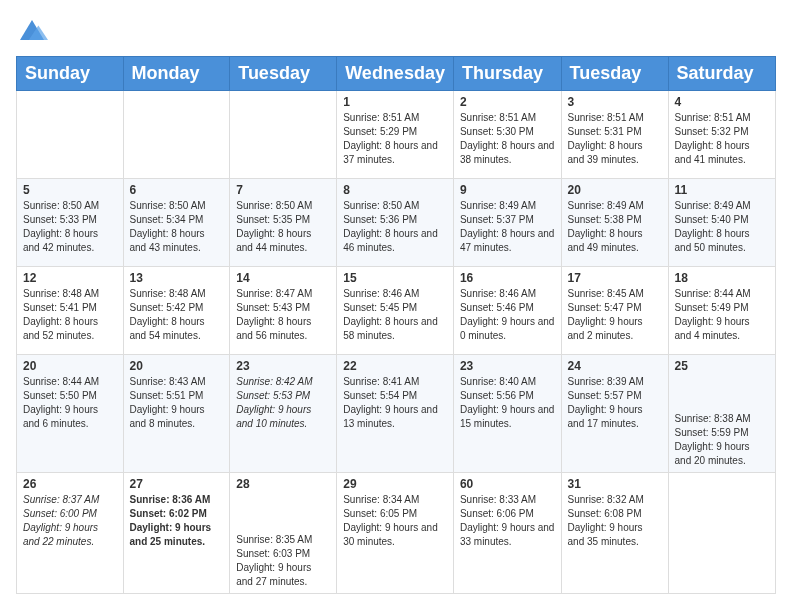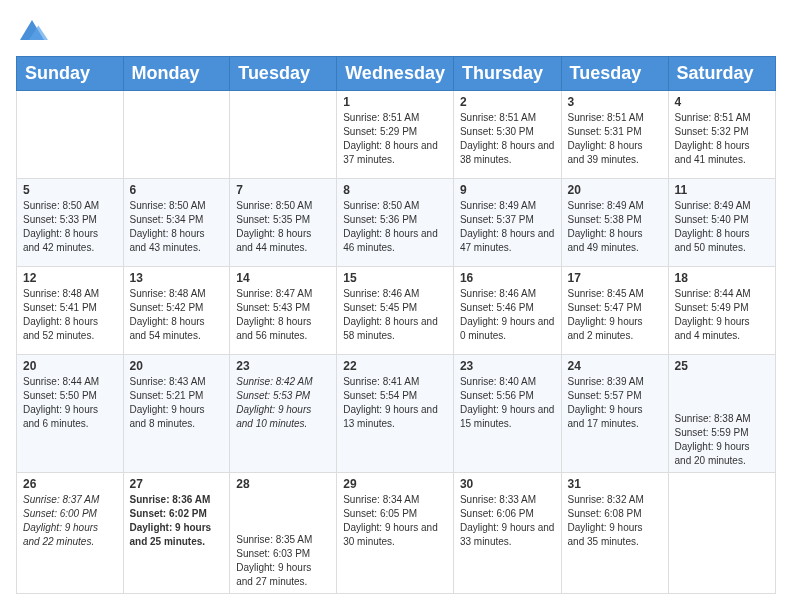--- a/index.html
+++ b/index.html
@@ -242,21 +242,21 @@
       <tr>
         <td>
           <div class="day-number">20</div>
           <div class="day-info" style="white-space: pre-line;">Sunrise: 8:44 AM
 Sunset: 5:50 PM
 Daylight: 9 hours and 6 minutes.</div>
         </td>
         <td>
           <div class="day-number">20</div>
           <div class="day-info" style="white-space: pre-line;">Sunrise: 8:43 AM
-Sunset: 5:21 PM
+Sunset: 5:51 PM
 Daylight: 9 hours and 8 minutes.</div>
         </td>
         <td>
           <div class="day-number">23</div>
           <div class="day-info" style="white-space: pre-line; font-style: italic;">Sunrise: 8:42 AM
 Sunset: 5:53 PM
 Daylight: 9 hours and 10 minutes.</div>
         </td>
         <td>
           <div class="day-number">22</div>
@@ -302,21 +302,21 @@
 Sunset: 6:03 PM
 Daylight: 9 hours and 27 minutes.</div>
         </td>
         <td>
           <div class="day-number">29</div>
           <div class="day-info" style="white-space: pre-line;">Sunrise: 8:34 AM
 Sunset: 6:05 PM
 Daylight: 9 hours and 30 minutes.</div>
         </td>
         <td>
-          <div class="day-number">30</div>
+          <div class="day-number">60</div>
           <div class="day-info" style="white-space: pre-line;">Sunrise: 8:33 AM
 Sunset: 6:06 PM
 Daylight: 9 hours and 33 minutes.</div>
         </td>
         <td>
           <div class="day-number">31</div>
           <div class="day-info" style="white-space: pre-line;">Sunrise: 8:32 AM
 Sunset: 6:08 PM
 Daylight: 9 hours and 35 minutes.</div>
         </td>

